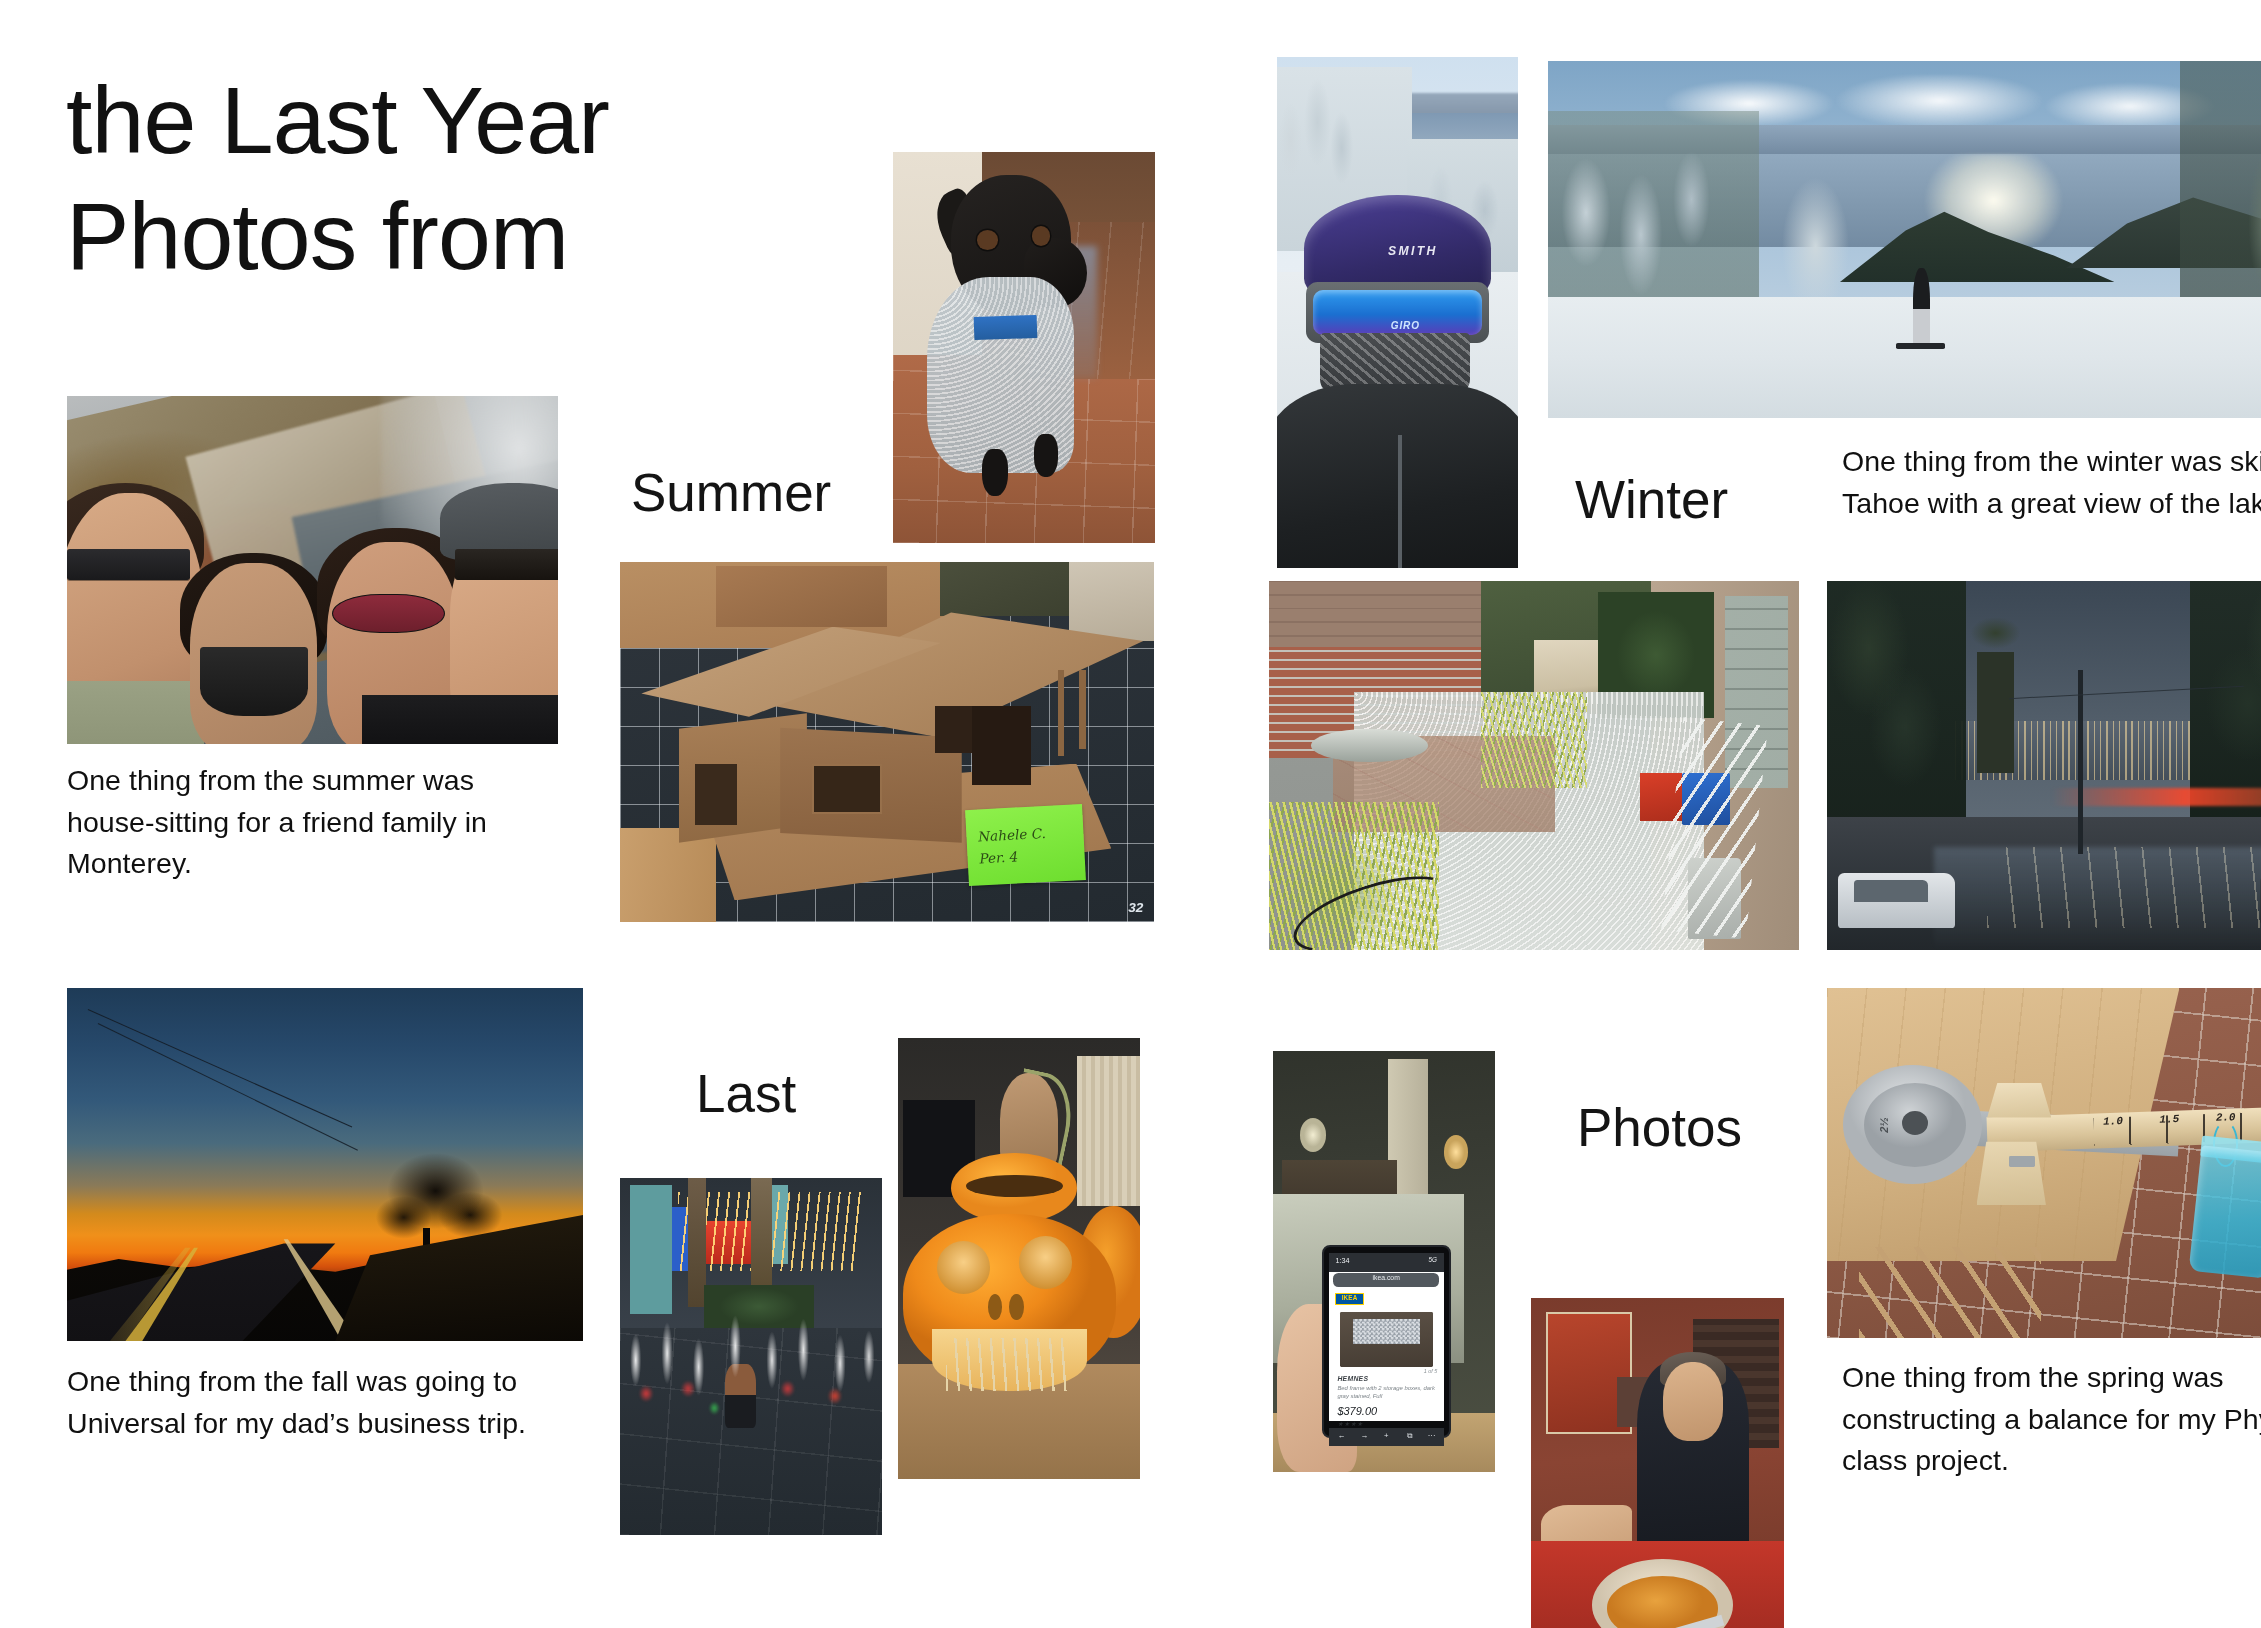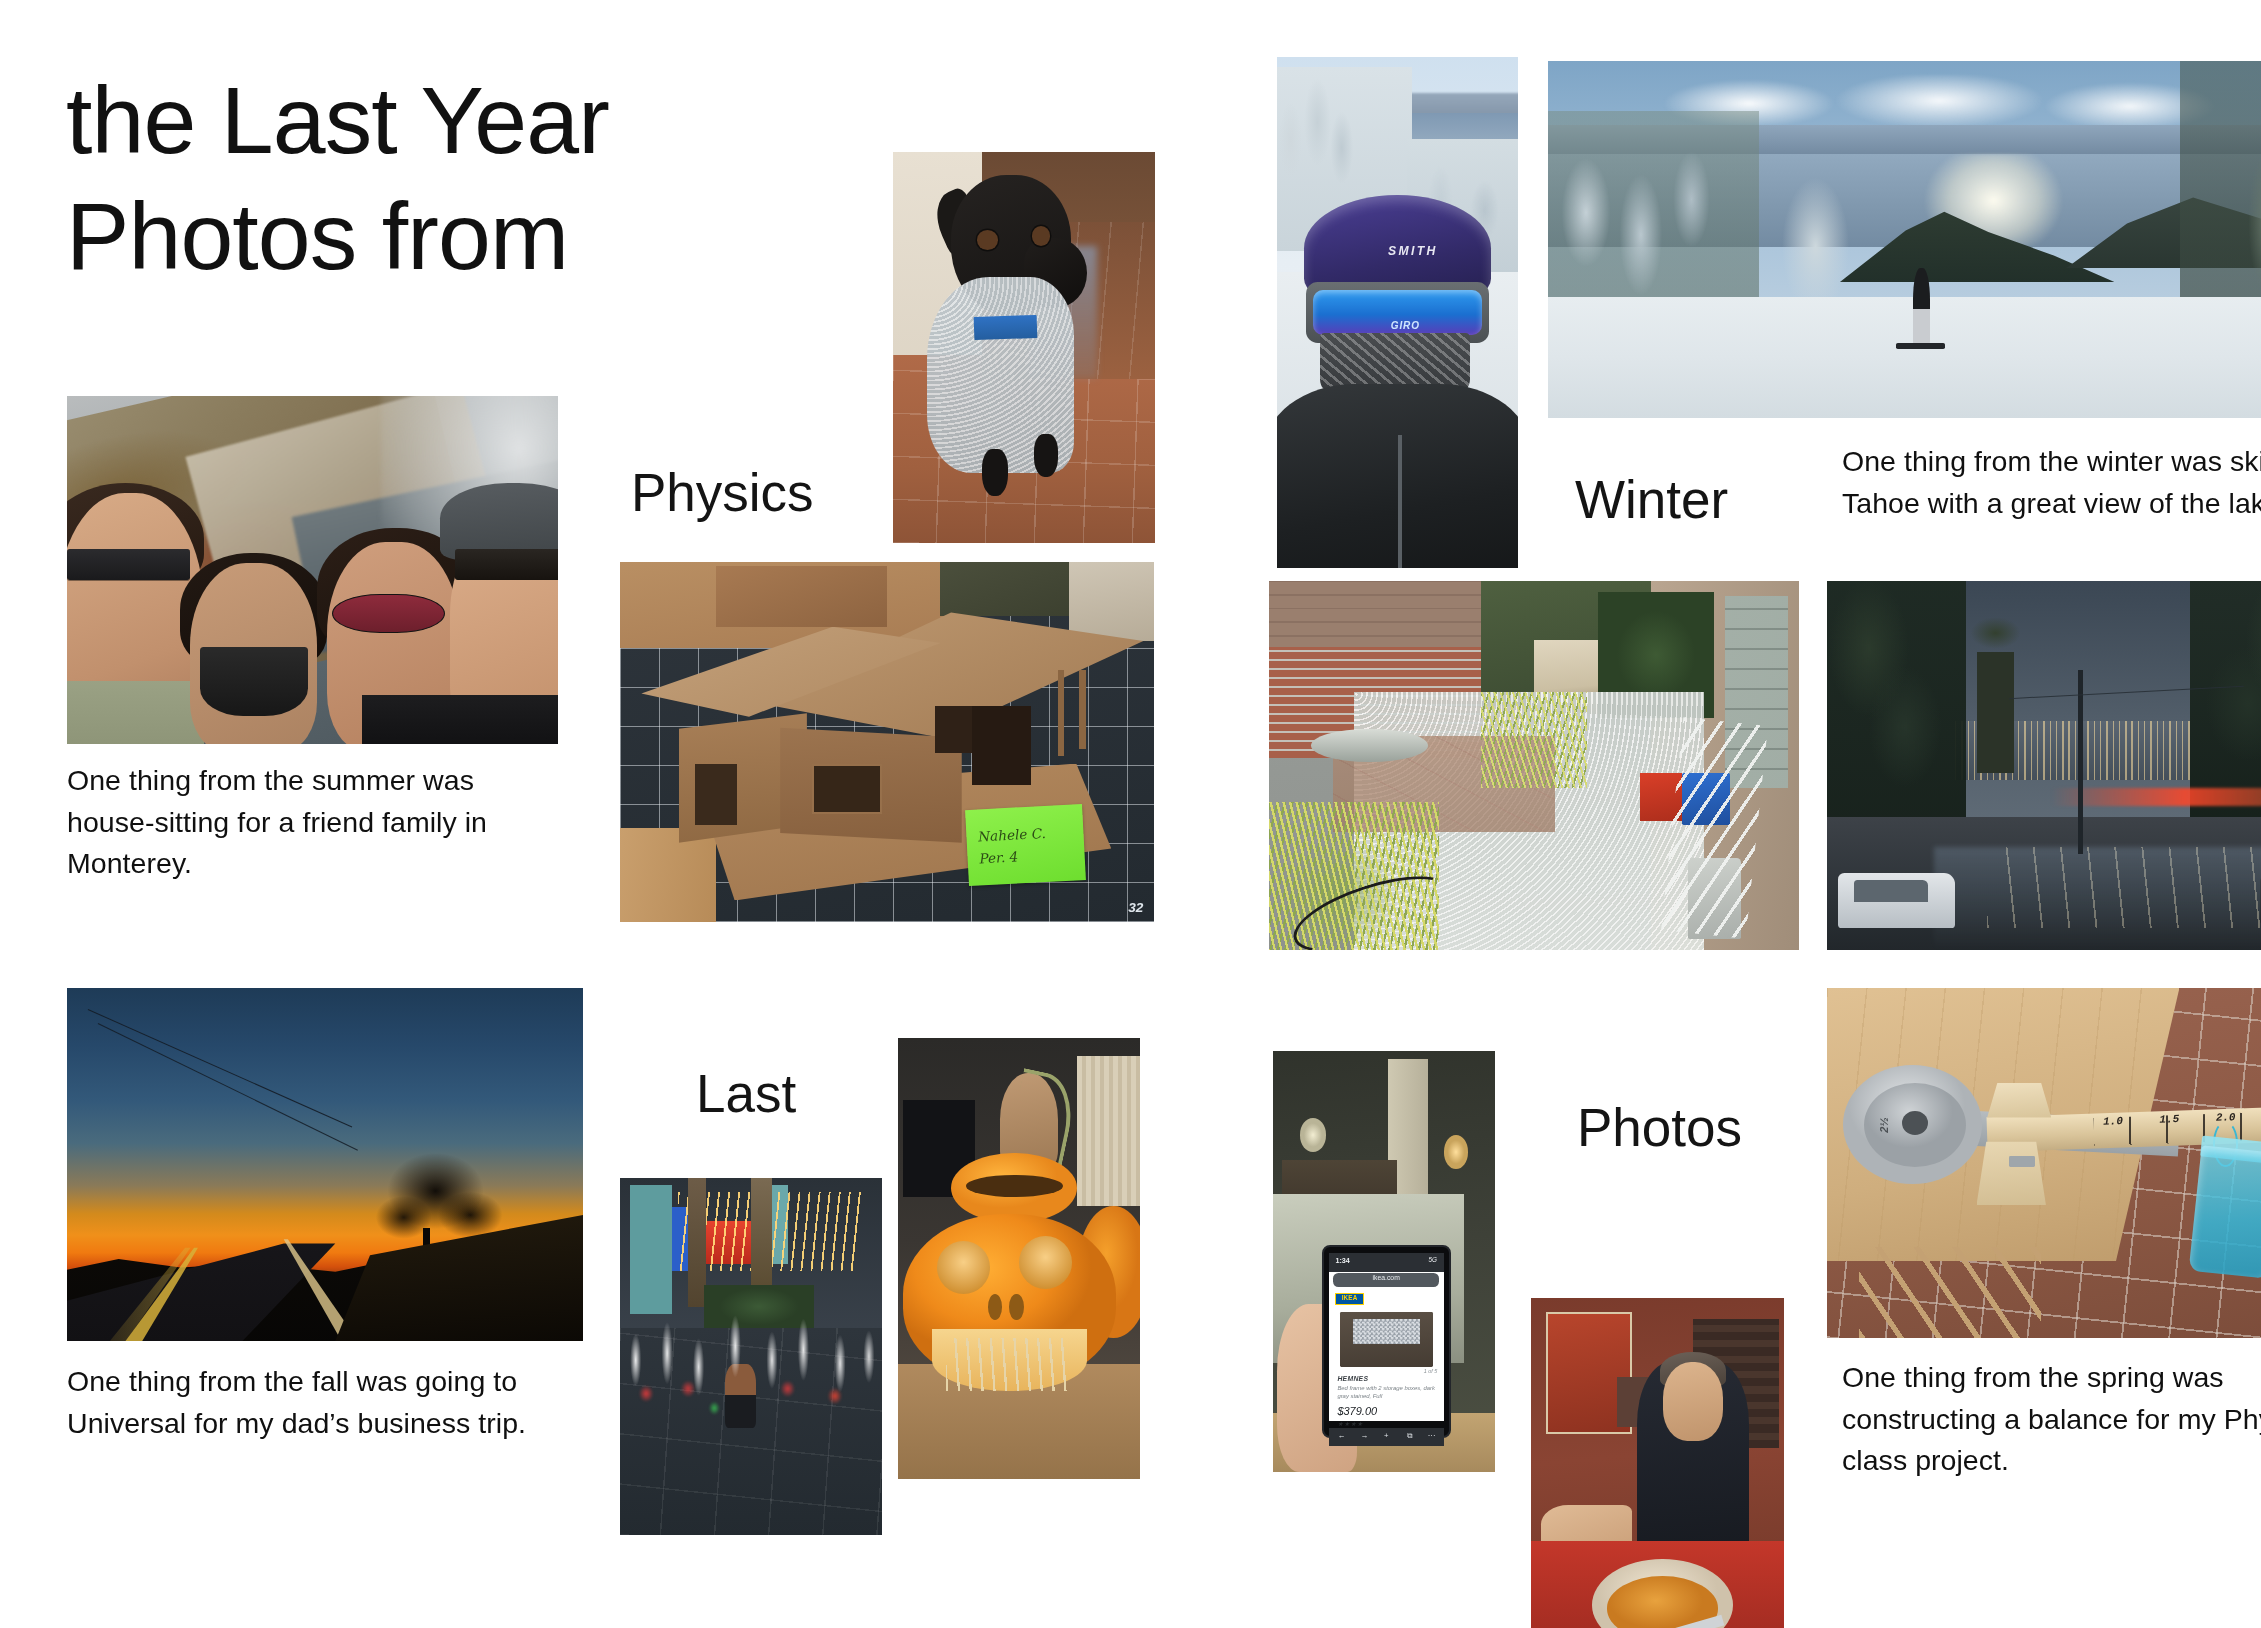--- a/index.html
+++ b/index.html
@@ -464,21 +464,21 @@
   #p-ikea .curtain{left:52%;top:2%;width:18%;height:46%;
       background:linear-gradient(90deg,#cfc9b2,#b6b09a);}
   #p-ikea .floor{left:0;bottom:0;width:100%;height:14%;
       background:linear-gradient(180deg,#c2a472,#a78a5d);}
   #p-ikea .hand{left:2%;top:60%;width:36%;height:40%;border-radius:40% 20% 12% 28%;
       background:linear-gradient(150deg,#e7c3a4,#cfa382);}
   #p-ikea .phone{left:22%;top:46%;width:58%;height:46%;border-radius:8.1px;
       background:#0b0c0e;border:2.3px solid #23262b;box-sizing:border-box;}
   #p-ikea .scr{left:25%;top:48%;width:52%;height:40%;background:#ffffff;}
   #p-ikea .bar{left:25%;top:48%;width:52%;height:4.6%;background:#2b2f34;}
-  #p-ikea .bar em{position:absolute;left:6%;top:14%;font-size:7.2px;color:#eef1f4;font-style:normal;font-weight:bold;}
+  #p-ikea .bar em{position:absolute;left:6%;top:14%;font-size:7.2px;color:#eef1f4;font-style:normal;}
   #p-ikea .bar u{position:absolute;right:6%;top:14%;font-size:6.3px;color:#eef1f4;text-decoration:none;}
   #p-ikea .url{left:27%;top:52.8%;width:48%;height:3.2%;border-radius:5.4px;background:#52585e;}
   #p-ikea .url em{position:absolute;left:50%;top:6%;transform:translateX(-50%);
       font-size:6.8px;color:#e8ecef;font-style:normal;}
   #p-ikea .logo{left:28%;top:57.4%;width:13%;height:3%;background:#0057a3;
       border:1.4px solid #ffd400;box-sizing:border-box;}
   #p-ikea .logo em{position:absolute;left:50%;top:4%;transform:translateX(-50%);
       font-size:6.3px;color:#ffd400;font-weight:700;font-style:normal;letter-spacing:0.2px;}
   #p-ikea .prod{left:30%;top:62%;width:42%;height:13%;
       background:linear-gradient(175deg,#5c5146,#453c33);border-radius:1.4px;}
@@ -563,21 +563,21 @@
 </head>
 <body>
 
 <div class="page">
 
   <div class="title">
     <span class="l">the Last Year</span>
     <span class="l">Photos from</span>
   </div>
 
-  <div class="season s-summer">Physics</div>
+  <div class="season s-summer">Summer</div>
 
   <div class="ph" id="p-family">
     <i class="sky"></i>
       <i class="cliff"></i>
       <i class="cliff2"></i>
       <i class="ocean"></i>
       <i class="fog"></i>
     <i class="hair1"></i>
       <i class="h1"></i>
       <i class="gl1"></i>

